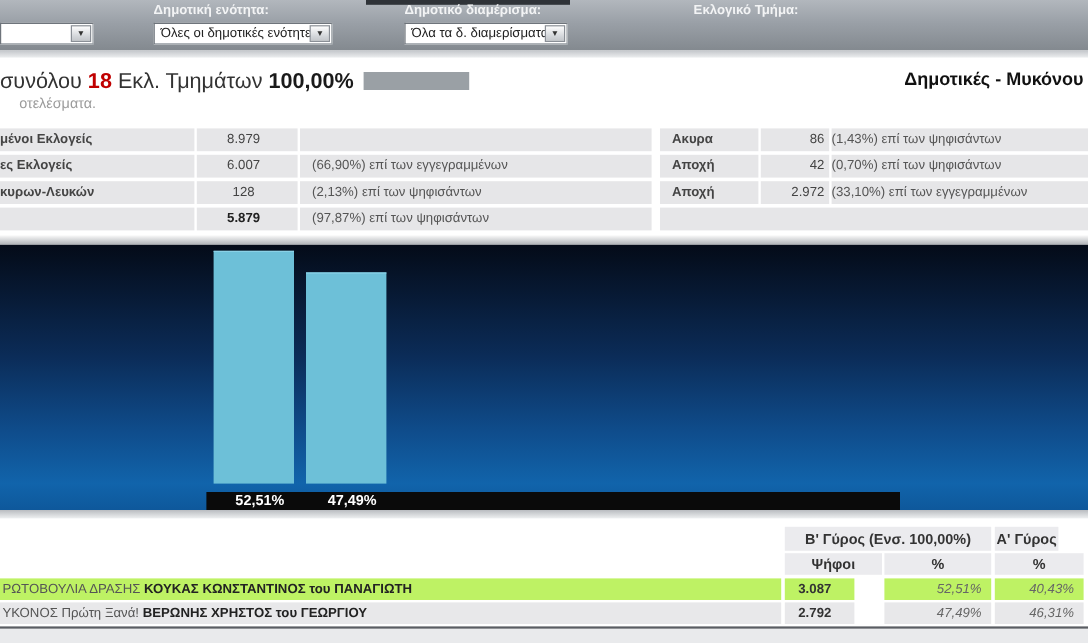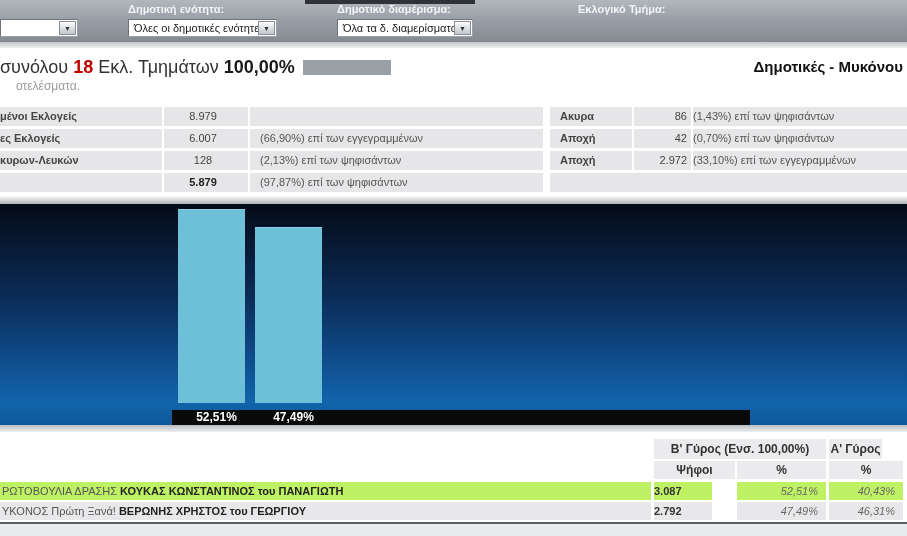--- a/index.html
+++ b/index.html
@@ -63,21 +63,21 @@
 
   
   .res { position:absolute; left:0; width:907px; height:18px; }
   .res .cell { position:absolute; height:100%; background:#ebebee; font-size:12px; line-height:18px; white-space:nowrap; overflow:hidden; }
   .hdr1 { top:439px; height:20px; } .hdr1 .cell { line-height:20px; font-weight:bold; color:#333; text-align:center; }
   .hdr2 { top:461px; } .hdr2 .cell { font-weight:bold; color:#333; text-align:center; }
   .drow1 { top:482px; } .drow2 { top:502px; }
   .drow1 .cell { background:#bef264; } .drow2 .cell { background:#e8e8ea; }
   .cell.name  { left:0; width:651px; font-size:11px; color:#555; padding-left:2px; }
   .cell.name b { color:#222; }
-  .cell.votes { left:654px; width:58px; text-align:left; padding-right:8px; font-weight:bold; color:#333; font-size:11px; }
+  .cell.votes { left:654px; width:58px; text-align:center; padding-right:8px; font-weight:bold; color:#333; font-size:11px; }
   .cell.pctb  { left:737px; width:89px; text-align:right; padding-right:8px; font-style:italic; color:#666; font-size:11px; }
   .cell.pcta  { left:829px; width:74px; text-align:right; padding-right:8px; font-style:italic; color:#666; font-size:11px; }
   .hdr1 .roundb { left:654px; width:172px; }
   .hdr1 .rounda { left:829px; width:53px; }
   .hdr2 .votes-h { left:654px; width:81px; }
   .hdr2 .pctb-h  { left:737px; width:89px; }
   .hdr2 .pcta-h  { left:829px; width:74px; }
   .bottom-line { position:absolute; left:0; top:522px; width:907px; height:2px; background:#5a5d63; }
   .bottom-fill { position:absolute; left:0; top:524px; width:907px; height:12px; background:#e9eaec; }
 </style>

